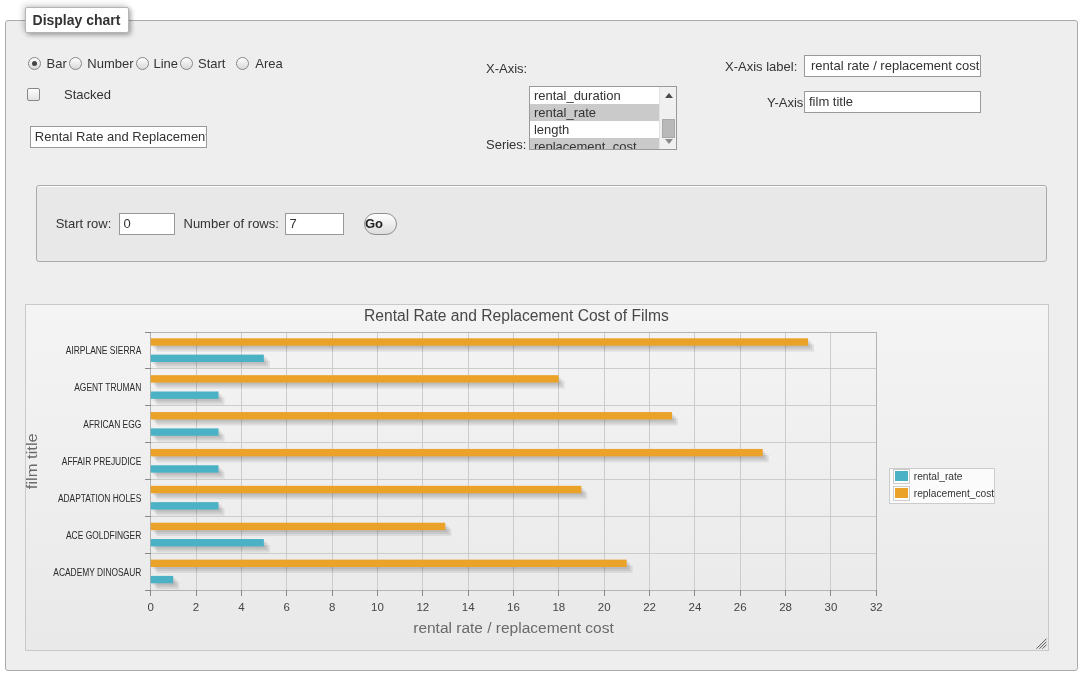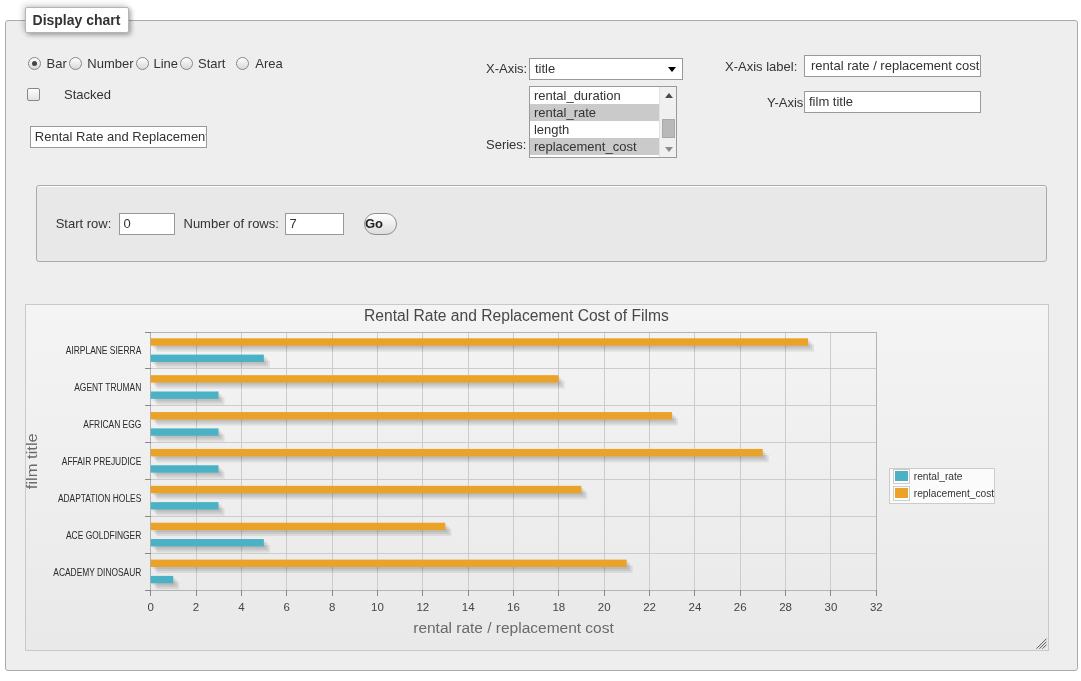--- a/index.html
+++ b/index.html
@@ -59,24 +59,23 @@
 <div class="lab" style="left:198px; top:56px;">Start</div>
 <div class="radio" style="left:236.1px; top:57px;"></div>
 <div class="lab" style="left:255.3px; top:56px;">Area</div>
 
 <div class="check" style="left:27.4px; top:88px;"></div>
 <div class="lab" style="left:64px; top:87px;">Stacked</div>
 
 <div class="inp" style="left:29.8px; top:126px; width:177px; height:22px;">Rental Rate and Replacement Cost of Films</div>
 
 <div class="lab" style="left:486px; top:61px; width:41px; text-align:right;">X-Axis:</div>
-<div class="sel" style="left:528.9px; top:57.5px; width:153.7px; height:22px;">title<span class="arr"></span></div>
 
 <div class="lab" style="left:486px; top:137px; width:41px; ">Series:</div>
-<div class="ms" style="left:528.9px; top:85.6px; width:148.6px; height:72px;">
+<div class="ms" style="left:528.9px; top:85.6px; width:148.6px; height:64px;">
   <div class="opt">rental_duration</div>
   <div class="opt sel2">rental_rate</div>
   <div class="opt">length</div>
   <div class="opt sel2">replacement_cost</div>
   <div class="sb">
     <div class="sbbtn" style="top:0;">
           <span style="top:6px; border-bottom:5px solid #4a4a4a;"></span>
         </div>
     <div class="sbbtn" style="bottom:0; top:auto;">
           <span style="top:5px; border-top:5px solid #8a8a8a;"></span>

